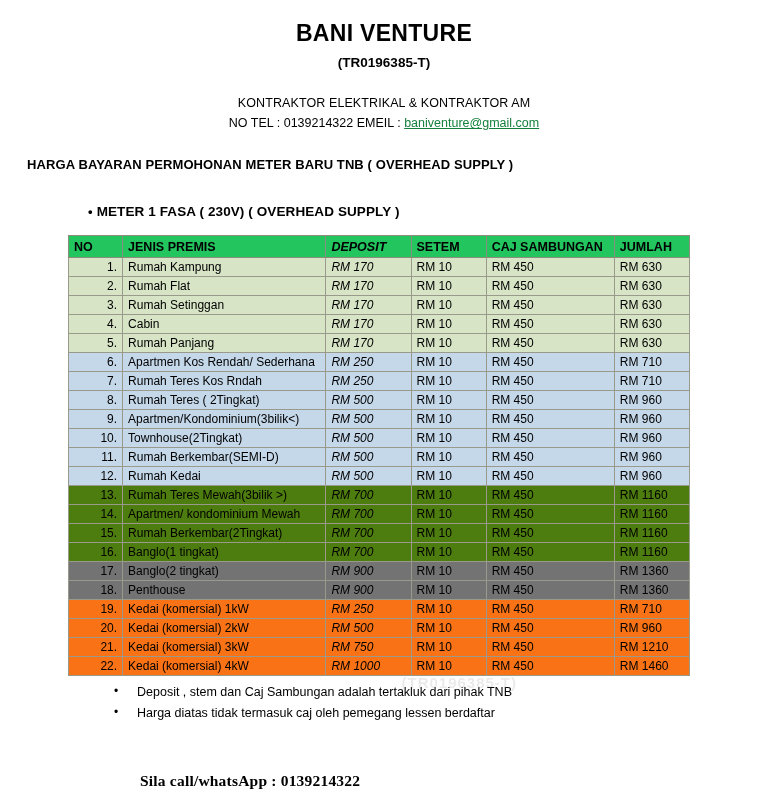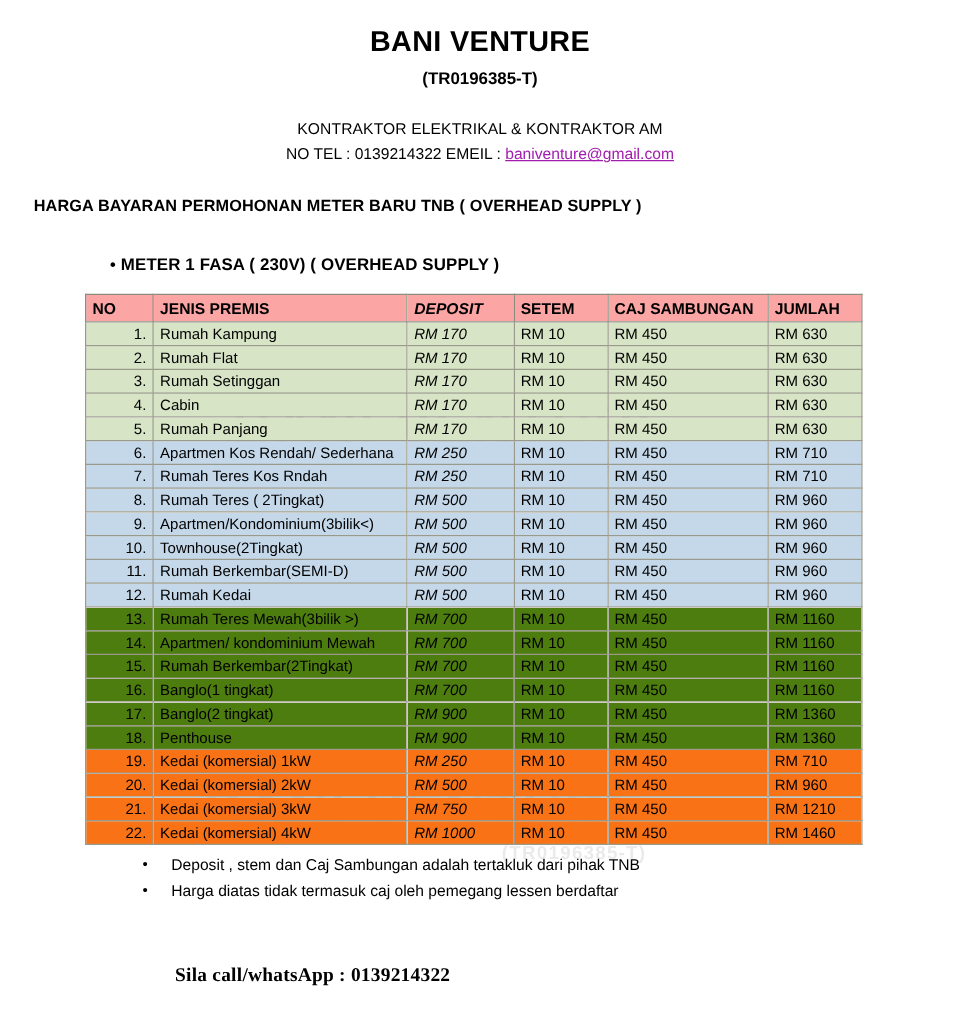--- a/index.html
+++ b/index.html
@@ -47,21 +47,21 @@
     padding-top: 26px;
     letter-spacing: 0.1px;
   }
   .contact-line2 {
     text-align: center;
     font-size: 12.5px;
     margin: 0;
     padding-top: 6px;
   }
   .email-link {
-    color: #a21caf;
+    color: #15803d;
     text-decoration: underline;
   }
 
   .section-heading {
     font-size: 13px;
     font-weight: bold;
     margin: 0;
     padding: 27px 0 0 27px;
     letter-spacing: 0.1px;
   }
@@ -94,21 +94,21 @@
   table.price-table td {
     border: 1px solid #9a9a8c;
     font-size: 12px;
     padding: 2px 5px;
     height: 19px;
     box-sizing: border-box;
     white-space: nowrap;
     overflow: hidden;
   }
   table.price-table th {
-    background: #fca5a5;
+    background: #22c55e;
     font-weight: bold;
     text-align: left;
     font-size: 12.5px;
     height: 22px;
     border-color: #8d8d7e;
   }
   th.c-no, td.c-no { width: 54px; }
   th.c-premis, td.c-premis { width: 203px; }
   th.c-dep, td.c-dep { width: 85px; font-style: italic; }
   th.c-setem, td.c-setem { width: 75px; }
@@ -117,21 +117,21 @@
 
   td.c-no {
     text-align: right;
     padding-right: 8px;
   }
 
   
   tr.band-green  td { background: #d7e4c6; }
   tr.band-blue   td { background: #c5d8ea; }
   tr.band-yellow td { background: #4d7c0f; }
-  tr.band-gray   td { background: #4d7c0f; }
+  tr.band-gray   td { background: #737373; }
   tr.band-orange td { background: #f97316; }
 
   
   .watermark {
     position: absolute;
     z-index: 1;
     pointer-events: none;
     font-weight: bold;
     color: rgba(150, 150, 150, 0.20);
     letter-spacing: 2px;

